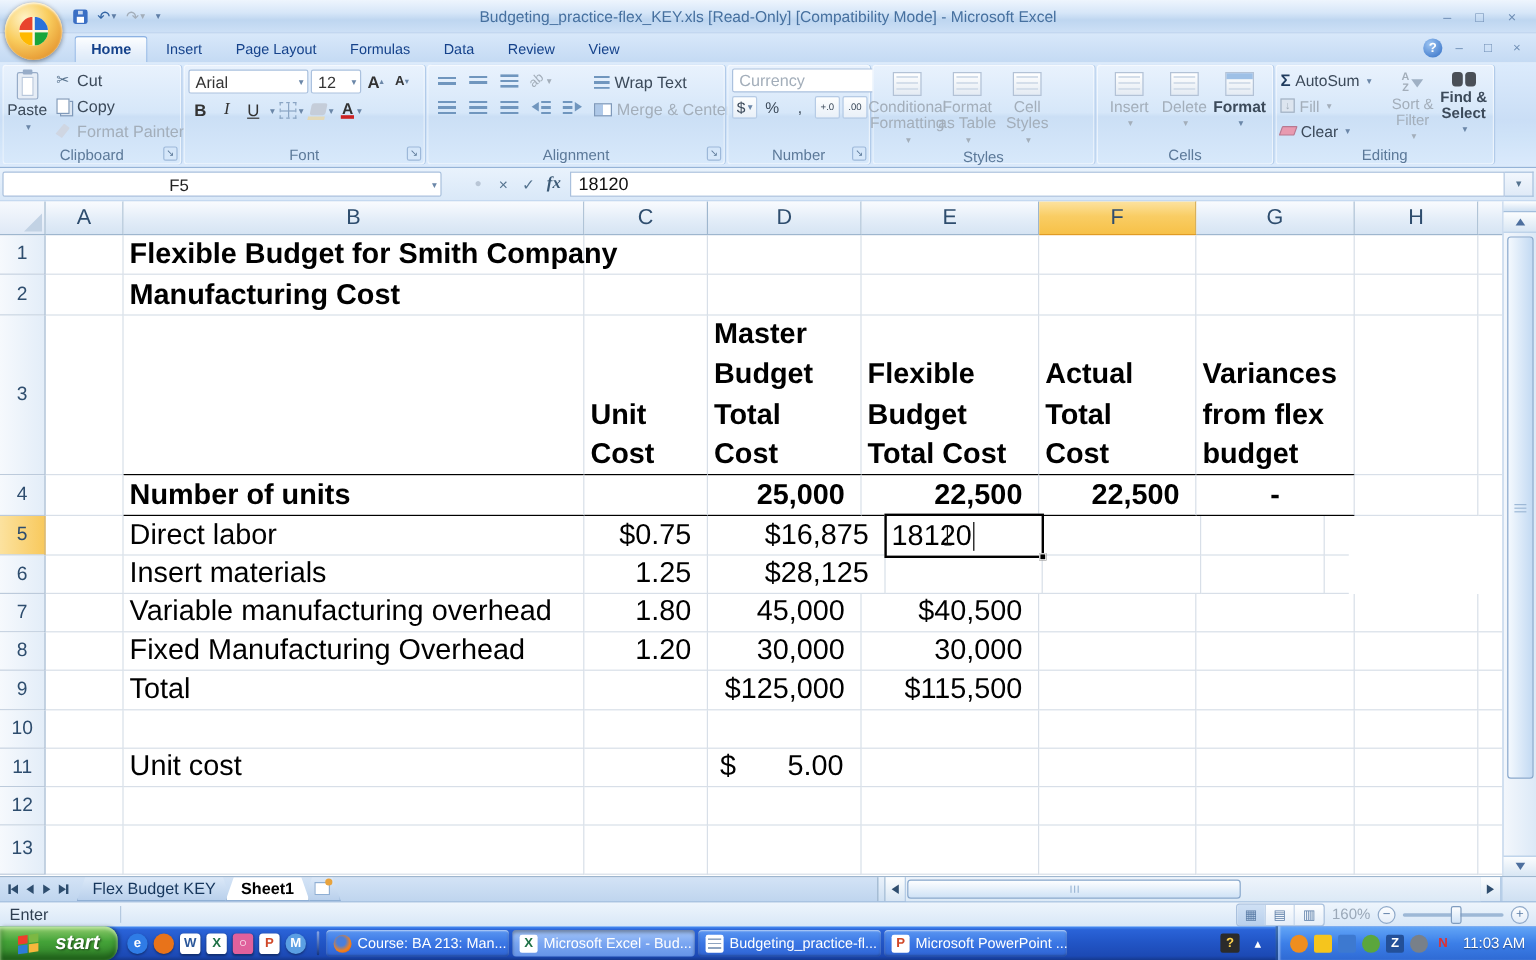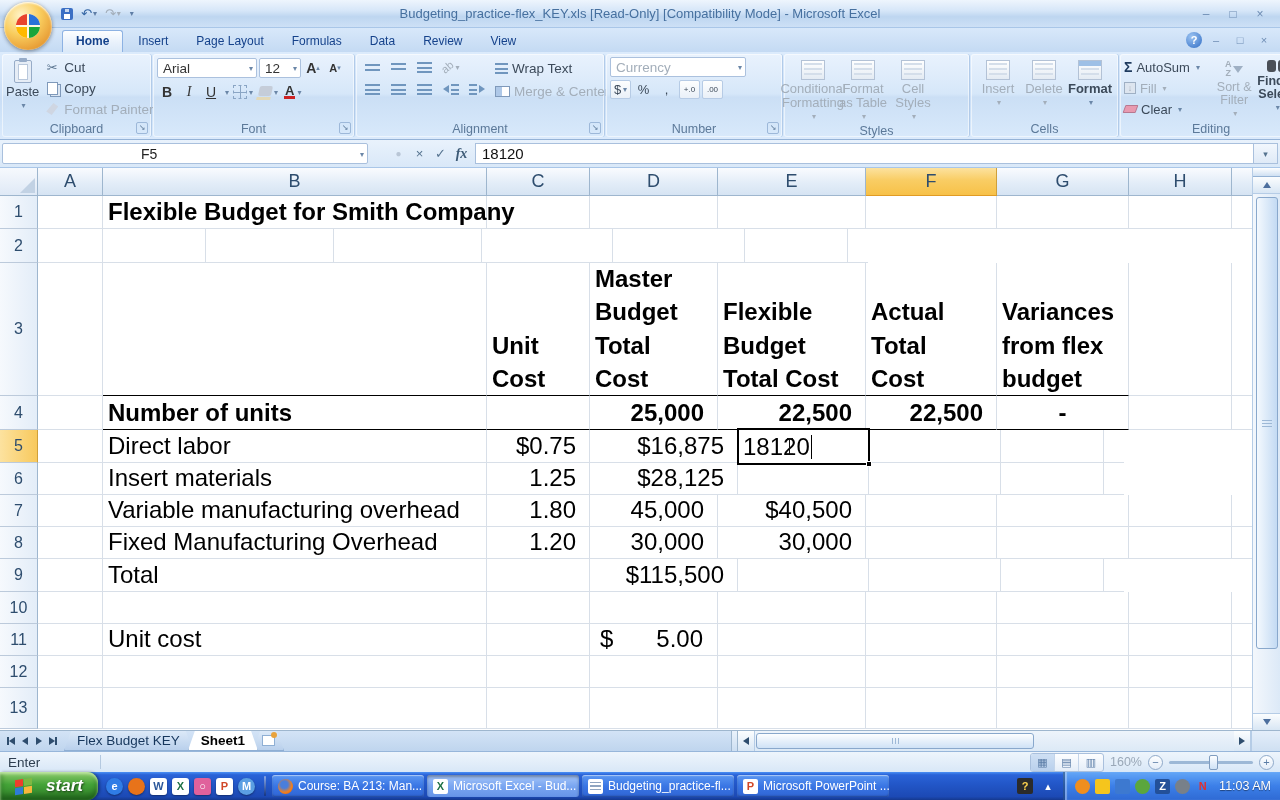--- a/index.html
+++ b/index.html
@@ -390,21 +390,21 @@
               <span class="dd">▾</span>
             </div>
         </div>
       </div>
       <div class="glabel">
           <span>Alignment</span>
           <span class="launcher">↘</span>
         </div>
     </div>
 
-    <div class="group" style="width:176px">
+    <div class="group" style="width:119px">
       <div class="gbody" style="flex-direction:column;">
         <div class="combo ncombo">
             <span>Currency</span>
             <span class="dd">▾</span>
           </div>
         <div class="nrow">
           <div class="nbtn seg">
               <span>$</span>
               <span class="dd">▾</span>
             </div>
@@ -550,20 +550,21 @@
             <div class="cell" style="width: 128px;"></div>
             <div class="cell" style="width: 148px;"></div>
             <div class="cell" style="width: 131px;"></div>
             <div class="cell" style="width: 132px;"></div>
             <div class="cell" style="width: 103px;"></div>
             <div class="cell fillc" style="width: 20px;"></div>
           </div>
           <div class="grow" style="height: 34px;">
             <div class="rh">2</div>
             <div class="cell" style="width: 65px;"></div>
+            <div class="cell b ovf" style="width: 384px;">Manufacturing Cost</div>
             <div class="cell" style="width: 103px;"></div>
             <div class="cell" style="width: 128px;"></div>
             <div class="cell" style="width: 148px;"></div>
             <div class="cell" style="width: 131px;"></div>
             <div class="cell" style="width: 132px;"></div>
             <div class="cell" style="width: 103px;"></div>
             <div class="cell fillc" style="width: 20px;"></div>
           </div>
           <div class="grow" style="height: 133px;">
             <div class="rh">3</div>
@@ -660,20 +661,21 @@
             <div class="cell" style="width: 131px;"></div>
             <div class="cell" style="width: 132px;"></div>
             <div class="cell" style="width: 103px;"></div>
             <div class="cell fillc" style="width: 20px;"></div>
           </div>
           <div class="grow" style="height: 33px;">
             <div class="rh">9</div>
             <div class="cell" style="width: 65px;"></div>
             <div class="cell" style="width: 384px;">Total</div>
             <div class="cell" style="width: 103px;"></div>
+            <div class="cell ar" style="width: 128px;">$125,000</div>
             <div class="cell ar" style="width: 148px;">$115,500</div>
             <div class="cell" style="width: 131px;"></div>
             <div class="cell" style="width: 132px;"></div>
             <div class="cell" style="width: 103px;"></div>
             <div class="cell fillc" style="width: 20px;"></div>
           </div>
           <div class="grow" style="height: 32px;">
             <div class="rh">10</div>
             <div class="cell" style="width: 65px;"></div>
             <div class="cell" style="width: 384px;"></div>

